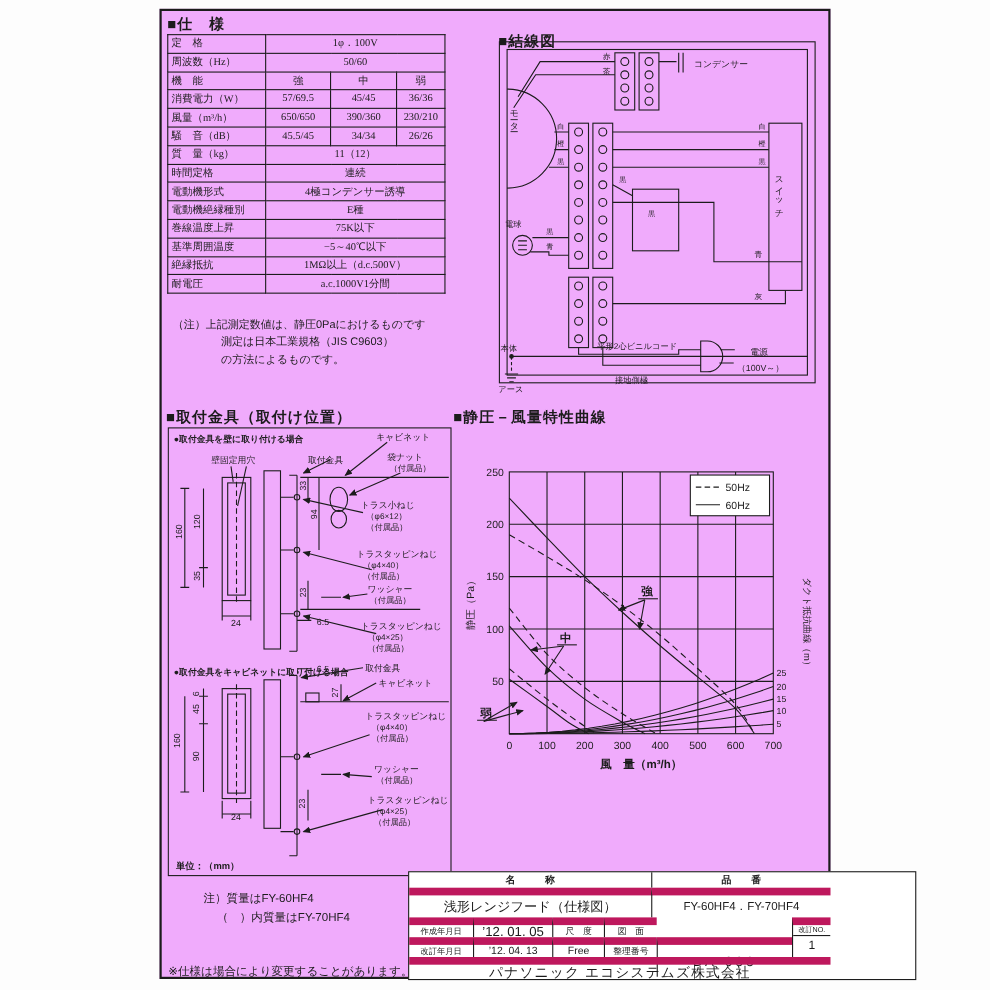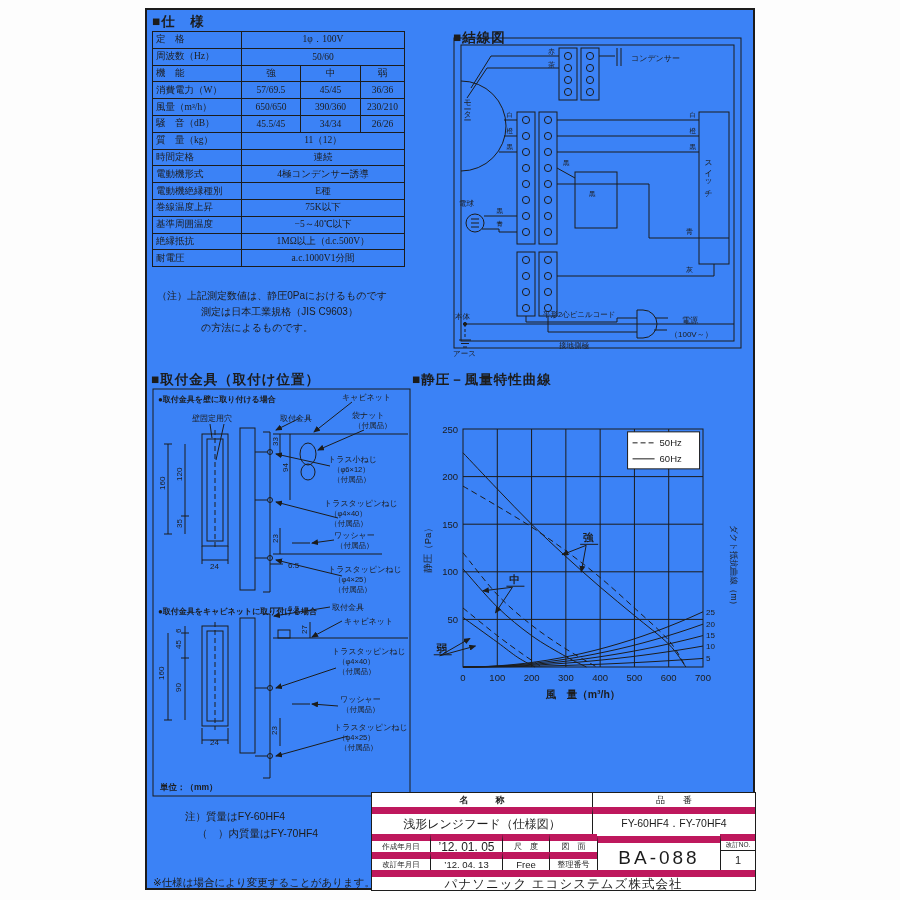--- a/index.html
+++ b/index.html
@@ -1,37 +1,37 @@
 <!DOCTYPE html>
 <html><head>
 <meta charset="utf-8">
 <style>
   * { margin:0; padding:0; box-sizing:border-box; }
   html,body { width:900px; height:900px; background:#fff; font-family:"Liberation Sans","DejaVu Sans",sans-serif; color:#1c1c1c; }
   .canvas { position:relative; width:900px; height:900px; background:#fdfdfd; overflow:hidden; }
-  .sheet { position:absolute; left:145px; top:8px; width:610px; height:882px; border:2px solid #1c1c1c; background:#3b82f6; }
+  .sheet { position:absolute; left:145px; top:8px; width:610px; height:882px; border:2px solid #1c1c1c; background:#f0abfc; }
   .h { position:absolute; font-weight:bold; font-size:13.5px; letter-spacing:1px; white-space:nowrap; }
   .spec-h { left:5px; top:3px; }
   .wiring-h { left:306px; top:3px;margin-top:16px; }
   .mount-h { left:4px; top:361px; }
   .chart-h { left:265px; top:361px; }
   table.spec { position:absolute; left:5px; top:21px; width:252px; border-collapse:collapse; table-layout:fixed; }
   table.spec td { border:1px solid #1c1c1c; font-size:9.5px; height:16.8px; text-align:center; white-space:nowrap; overflow:hidden; padding:0 1px;font-family:Liberation Serif, serif; }
   table.spec td.lbl { text-align:left; padding-left:3px; }
   .spec-note { position:absolute; left:10px; top:278px; font-size:10px; line-height:16px; white-space:nowrap; }
   .spec-note div:nth-child(2), .spec-note div:nth-child(3) { margin-left:44px; }
   svg { position:absolute; }
   #wiring-svg { left:304px; top:16px; }
   #mount-svg { left:5px; top:378px; }
   #chart-svg { left:264px; top:377px; }
   svg line, svg path, svg rect, svg circle, svg ellipse, svg polyline { stroke:#1c1c1c; fill:none; stroke-width:1; }
   svg text { fill:#1c1c1c; stroke:none; font-family:"Liberation Sans","DejaVu Sans",sans-serif; }
   .notes { position:absolute; font-size:10.5px; white-space:nowrap; }
   .n1 { left:38px; top:800px; } .n2 { left:50px; top:817px; } .n3 { left:6px; top:866px; }
-  .tb { position:absolute; left:224px; top:782px; width:385px; height:99px; border:1.5px solid #1c1c1c; background:#fff; }
+  .tb { position:absolute; left:224px; top:782px; width:462px; height:99px; border:1.5px solid #1c1c1c; background:#fff; }
   .tb .cell { position:absolute; border-left:1px solid #1c1c1c; border-top:7px solid #be185d; display:flex; align-items:center; justify-content:center; white-space:nowrap; overflow:hidden; }
   .tb .cell.nb { border-left:none; } .tb .cell.nt { border-top:none; }
 </style>
 </head>
 <body>
 
 <div class="canvas">
   <div class="sheet">
 
     <div class="h spec-h">■仕　様</div>
@@ -423,32 +423,32 @@
           <path d="M28.742857142857144,268.76800000000003 L64.34285714285714,259.056" marker-end="url(#carr)" stroke-width="1"></path>
         </g>
     </svg>
 
     <div class="notes n1">注）質量はFY-60HF4</div>
     <div class="notes n2">（　）内質量はFY-70HF4</div>
     <div class="notes n3">※仕様は場合により変更することがあります。</div>
 
     <div class="tb">
       <div class="cell nb nt" style="left:0;top:0;width:220px;height:14px;font-size:9px;font-weight:bold">名　　　称</div>
-      <div class="cell nt" style="left:220px;top:0;width:163px;height:14px;font-size:9px;font-weight:normal">品　　番</div>
+      <div class="cell nt" style="left:220px;top:0;width:163px;height:14px;font-size:9px;font-weight:bold">品　　番</div>
       <div class="cell nb" style="left:0;top:14px;width:220px;height:27px;font-size:12px">浅形レンジフード（仕様図）</div>
       <div class="cell" style="left:220px;top:14px;width:163px;height:27px;font-size:10.5px">FY-60HF4．FY-70HF4</div>
       <div class="cell nb" style="left:0;top:41px;width:58px;height:18px;font-size:7.5px">作成年月日</div>
       <div class="cell" style="left:58px;top:41px;width:72px;height:18px;font-size:12px">’12. 01. 05</div>
       <div class="cell" style="left:130px;top:41px;width:47px;height:18px;font-size:8px">尺　度</div>
       <div class="cell" style="left:177px;top:41px;width:48px;height:18px;font-size:8px">図　面</div>
       <div class="cell nb" style="left:0;top:59px;width:58px;height:18px;font-size:7.5px">改訂年月日</div>
       <div class="cell" style="left:58px;top:59px;width:72px;height:18px;font-size:9.5px">’12. 04. 13</div>
       <div class="cell" style="left:130px;top:59px;width:47px;height:18px;font-size:9.5px">Free</div>
       <div class="cell" style="left:177px;top:59px;width:48px;height:18px;font-size:8px">整理番号</div>
-      <div class="cell" style="left:225px;top:43px;width:123px;height:36px;font-size:19px;letter-spacing:3px">BA-088</div>
+      <div class="cell" style="left:225px;top:59px;width:123px;height:36px;font-size:12px;letter-spacing:3px">BA-088</div>
       <div class="cell" style="left:348px;top:41px;width:35px;height:36px;flex-direction:column;justify-content:flex-start">
         <span style="font-size:6.5px;border-bottom:1px solid #1c1c1c;width:100%;text-align:center">改訂NO.</span>
         <span style="font-size:11px;margin-top:3px">1</span>
       </div>
       <div class="cell nb" style="left:0;top:77px;width:383px;height:22px;font-size:12.5px;letter-spacing:1px">パナソニック エコシステムズ株式会社</div>
     </div>
 
   </div>
 </div>
 

